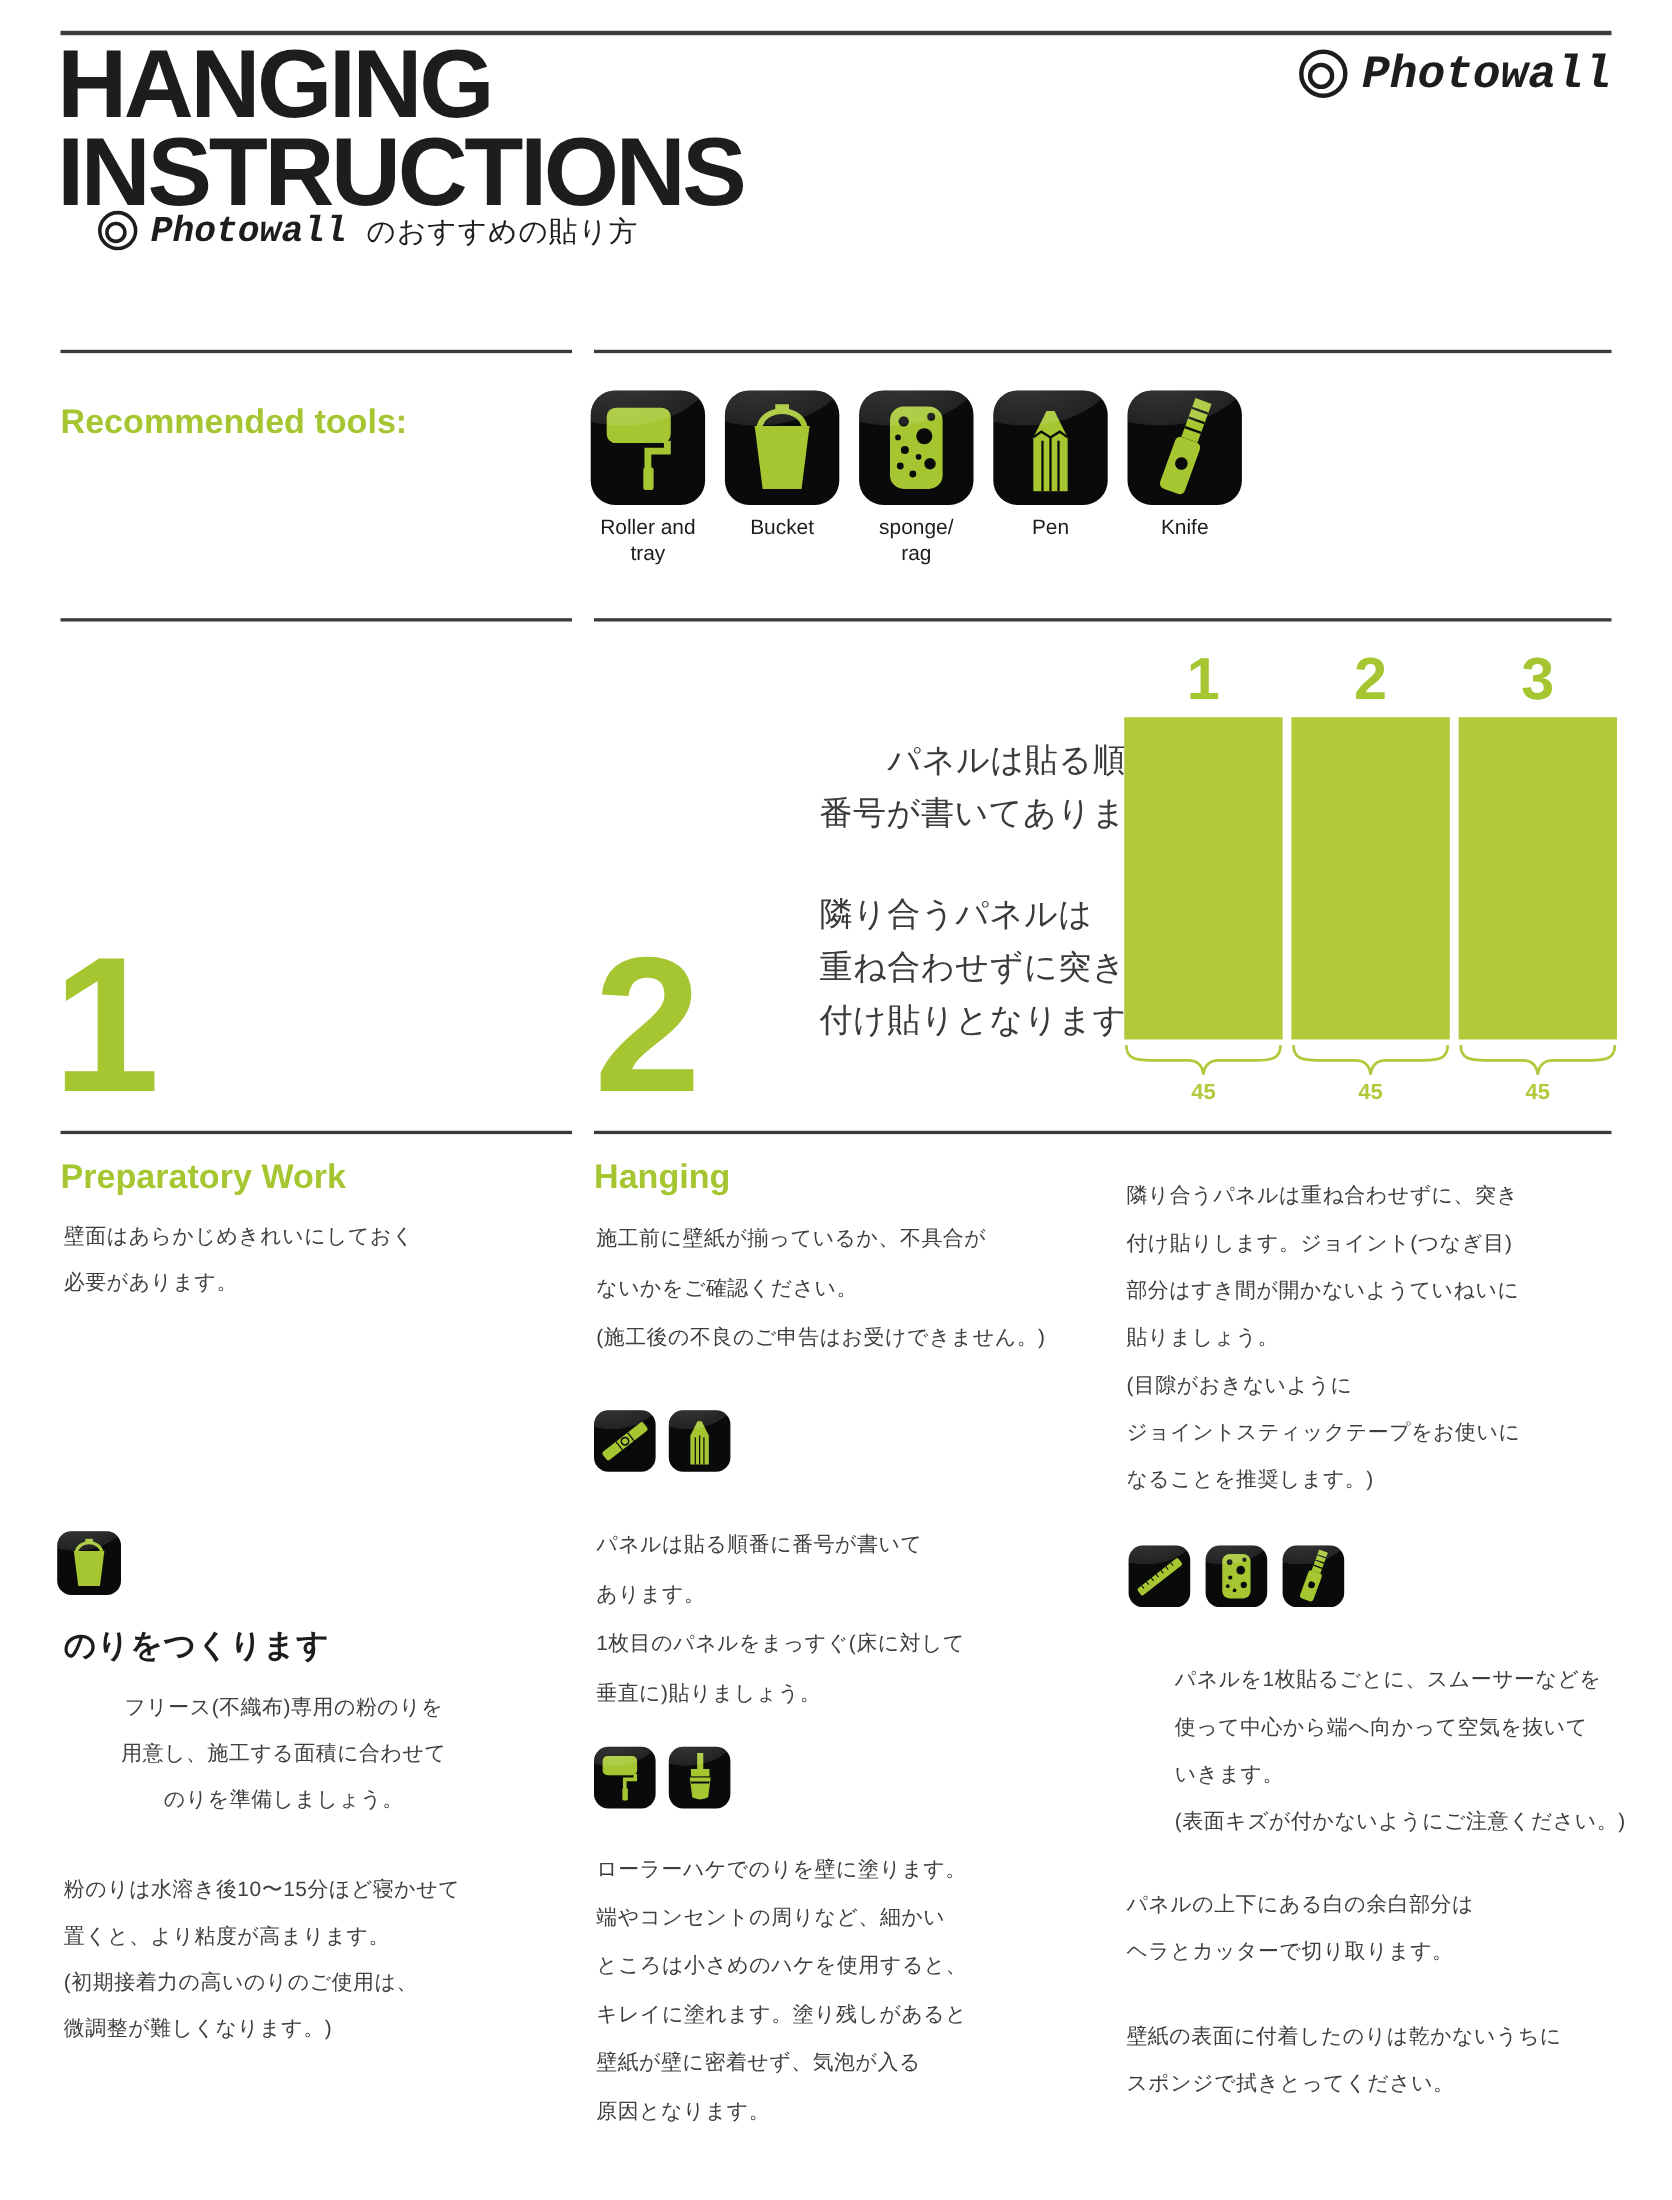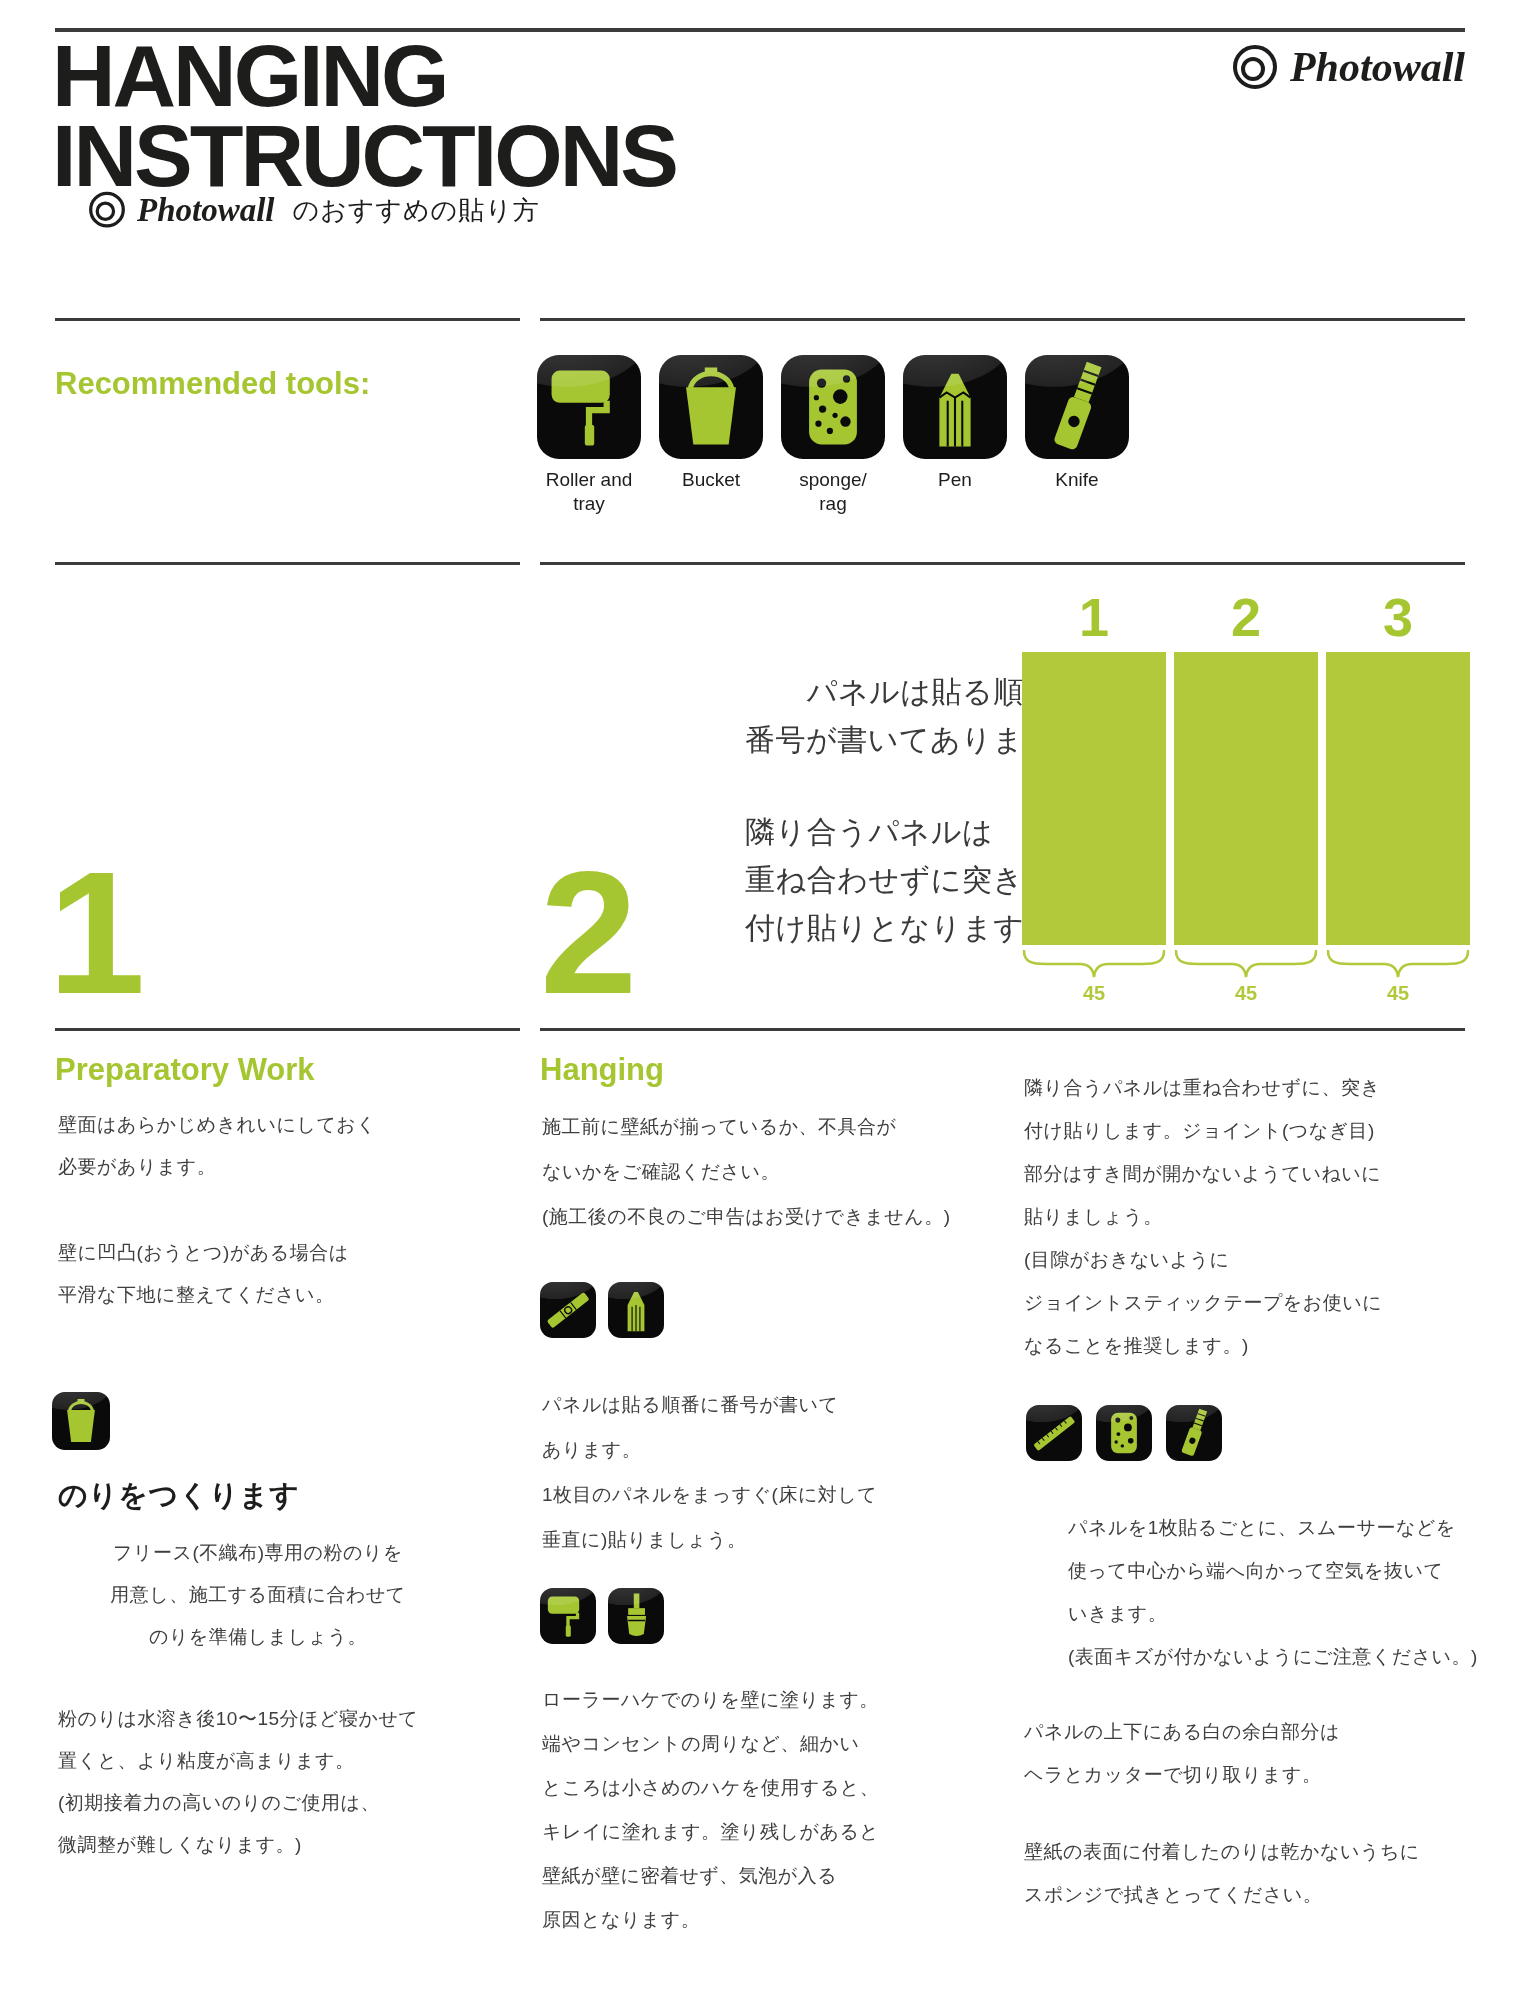--- a/index.html
+++ b/index.html
@@ -6,21 +6,21 @@
   #page{position:relative;width:1520px;height:2000px;background:#ffffff;overflow:hidden;
         font-family:"Liberation Sans","DejaVu Sans",sans-serif;color:#3e3e3e;}
   .abs{position:absolute;}
   .rule{position:absolute;height:4px;background:#3b3b3b;}
   .rule.thin{height:3px;}
   
   .title{position:absolute;left:52px;top:36px;font-size:88px;line-height:80px;font-weight:bold;
          color:#1d1d1b;letter-spacing:-3px;}
   
   .brand{display:flex;align-items:center;gap:8px;color:#1d1d1b;}
-  .brand .script{font-family:Liberation Serif, serif;font-style:italic;font-weight:bold;}
+  .brand .script{font-family:Liberation Mono, monospace;font-style:italic;font-weight:bold;}
   .brand-top{right:55px;top:38px;}
   .brand-top .script{font-size:42px;}
   .subtitle{left:85px;top:186px;}
   .subtitle .script{font-size:33px;}
   .subtitle .jp-sub{font-size:26px;color:#1d1d1b;margin-left:10px;letter-spacing:1px;}
   .sec-head{position:absolute;font-size:31px;font-weight:bold;color:#a5c631;letter-spacing:0;}
   
   .ticon{position:absolute;background:#0a0a0a;border-radius:22px;overflow:hidden;}
   .ticon::after{content:'';position:absolute;inset:0;border-radius:inherit;
      background:radial-gradient(140% 95% at 28% -25%, rgba(255,255,255,0.22) 0%, rgba(255,255,255,0.10) 58%, rgba(255,255,255,0) 59%);}
@@ -174,22 +174,20 @@
   <div class="wlabel" style="left:1326px;top:982px;width:144px;">45</div>
 
   <div class="rule thin" style="left:55px;top:1028px;width:465px;"></div>
   <div class="rule thin" style="left:540px;top:1028px;width:925px;"></div>
 
   <div class="sec-head" style="left:55px;top:1052px;">Preparatory Work</div>
   <div class="sec-head" style="left:540px;top:1052px;">Hanging</div>
 
   <div class="jp lh42" style="left:58px;top:1104px;width:400px;">壁面はあらかじめきれいにしておく
 必要があります。</div>
-  <div class="jp lh42" style="left:58px;top:1232px;width:400px;">壁に凹凸(おうとつ)がある場合は
-平滑な下地に整えてください。</div>
 
   <div class="ticon" style="left:52px;top:1392px;width:58px;height:58px;border-radius:13px;">
     <svg viewBox="0 0 100 100">
       <path d="M30 33 C33 13 67 13 70 33" fill="none" stroke="#a5c631" stroke-width="5"></path>
       <rect x="44" y="12" width="12" height="6" fill="#a5c631"></rect>
       <path d="M26 31 L74 31 L67 86 L33 86 Z" fill="#a5c631"></path>
     </svg>
   </div>
 
   <div class="jp bold-jp" style="left:58px;top:1476px;font-size:29px;">のりをつくります</div>

